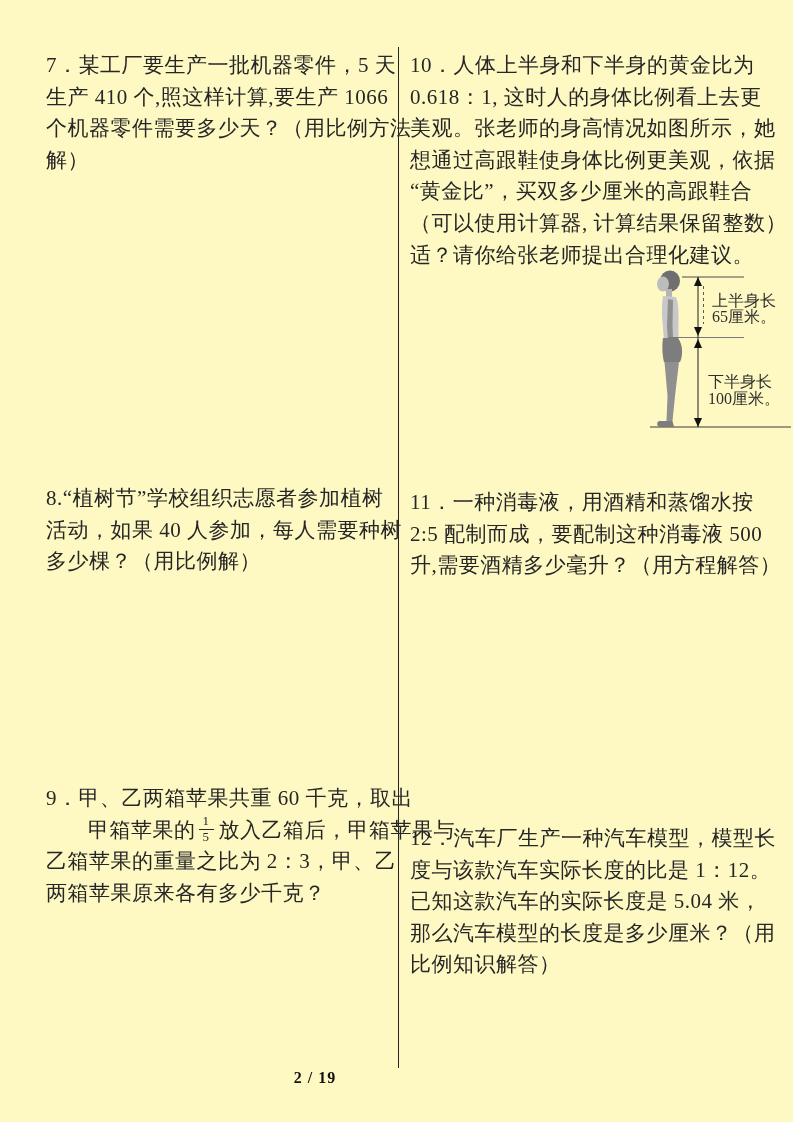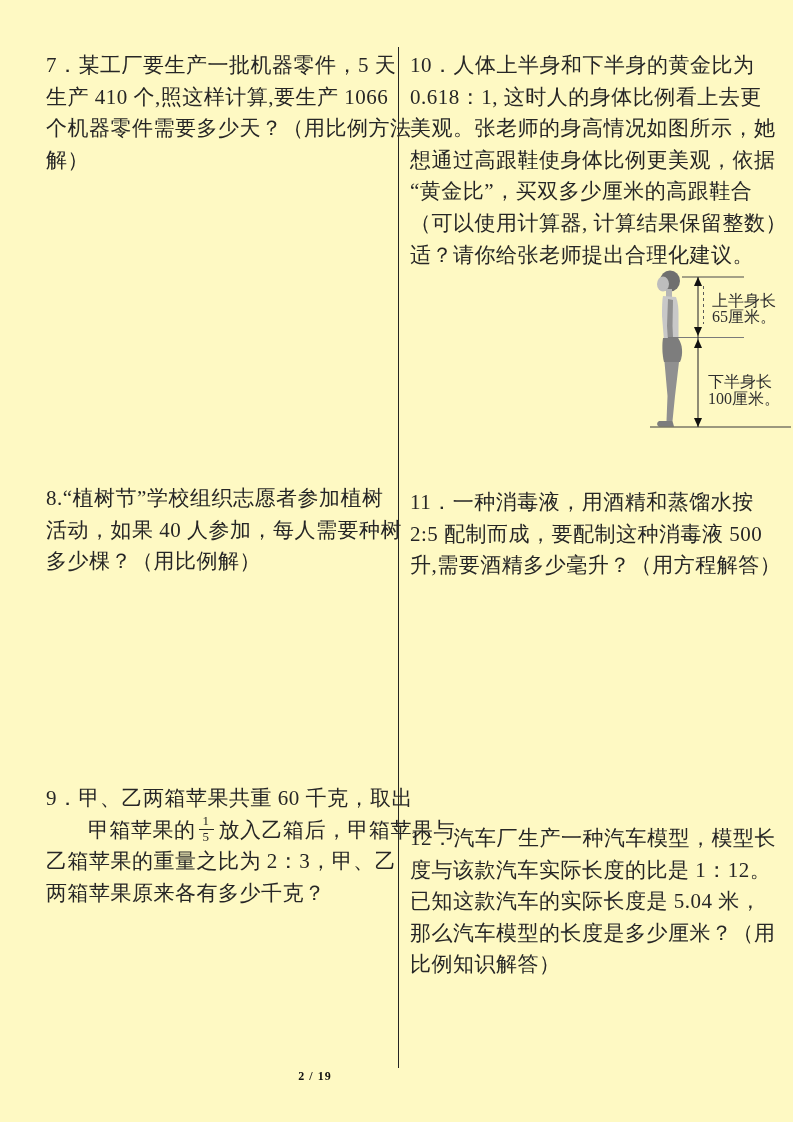--- a/index.html
+++ b/index.html
@@ -61,21 +61,21 @@
     font-family: "Liberation Serif", "DejaVu Serif", serif;
     font-size: 16px;
     fill: #2e2e2e;
   }
 
   .page-number {
     position: absolute;
     left: 0; top: 1069px;
     width: 630px;
     text-align: center;
-    font-size: 12px;
+    font-size: 16px;
     font-weight: bold;
     letter-spacing: 1px;
     color: #111;
   }
 </style>
 </head>
 <body>
 
 <div class="page">
 

